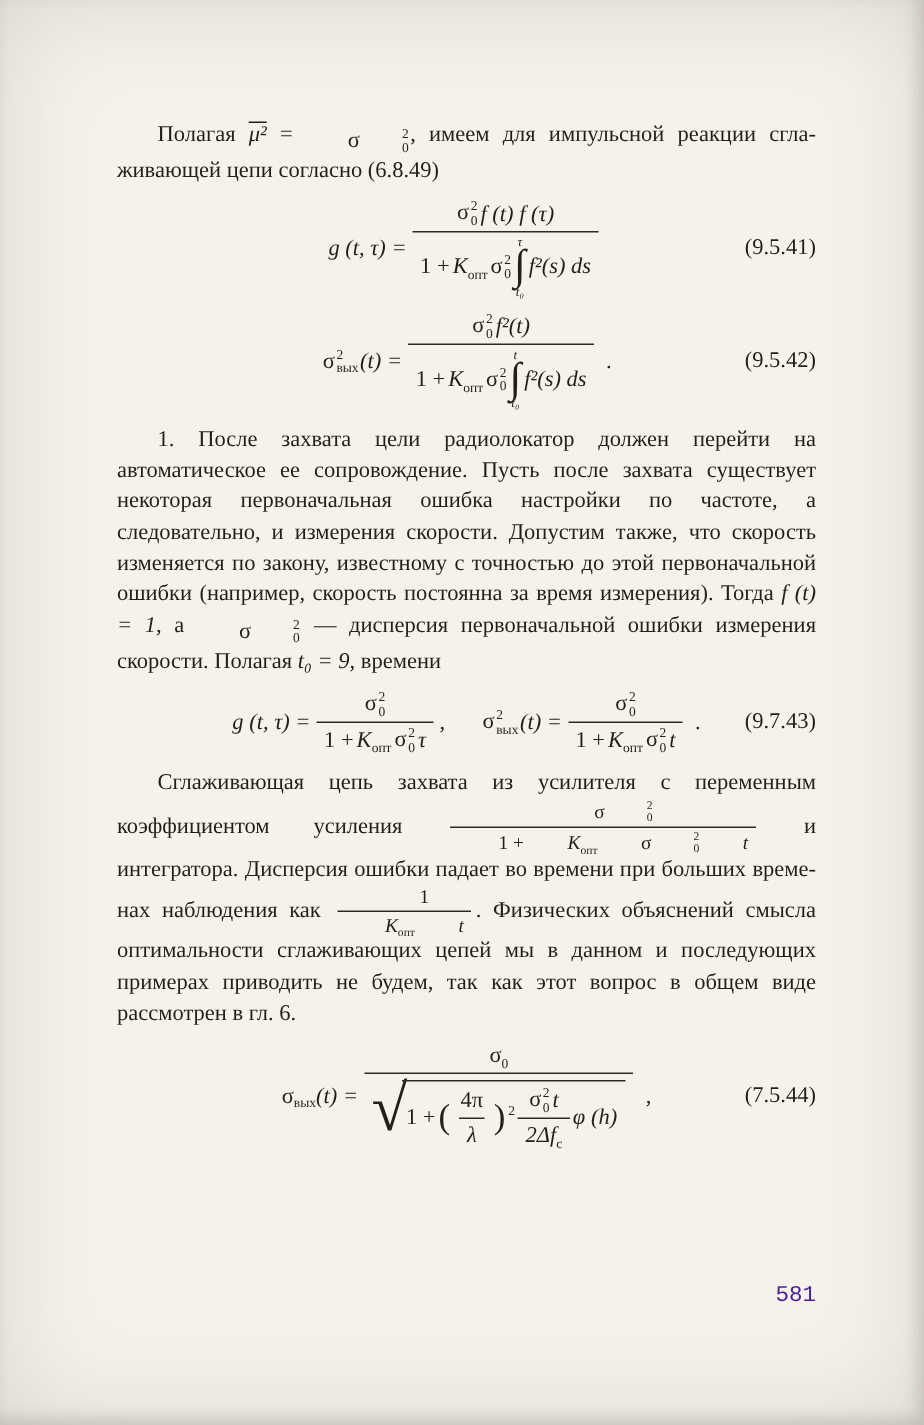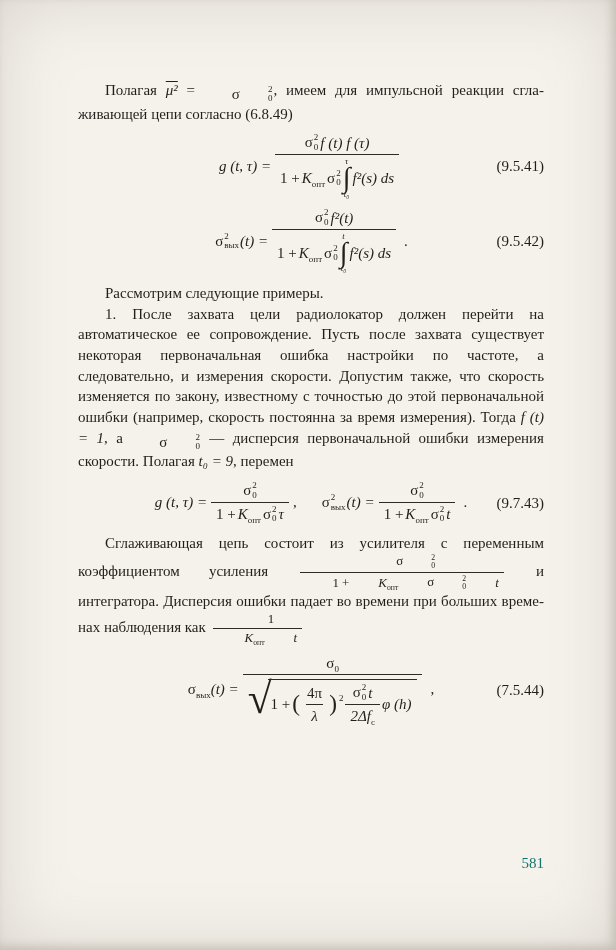--- a/index.html
+++ b/index.html
@@ -35,21 +35,21 @@
   .eqtag{position:absolute;right:0;top:50%;transform:translateY(-50%);font-size:15px;text-align:right;}
   
   .sqrt{display:inline-flex;align-items:flex-start;margin-left:2px;}
   .radsign{font-size:2.9em;line-height:1;margin-right:-4px;}
   .radbody{display:inline-flex;align-items:center;border-top:1.5px solid #2e2a24;padding:3px 5px 0 2px;margin-top:2px;}
   .radbody > *{margin:0 1px;}
   .bigp{font-size:1.55em;line-height:1;}
   .sup{font-size:0.6em;position:relative;top:-0.6em;}
   .comma-gap{margin-right:24px;}
   .period{margin-left:4px;}
-  .pagenum{position:absolute;right:72px;bottom:78px;font-size:15px;color:#0f766e;}
+  .pagenum{position:absolute;right:72px;bottom:78px;font-size:15px;color:#4c1d95;font-family:Liberation Mono, monospace;}
 </style>
 </head>
 <body>
 
 <div class="page">
   <div class="content">
 
     <p class="body indent"><span>Полагая </span><span class="ovl i">μ²</span><span> = </span><span class="msym">
           <span class="ssb">σ</span>
           <span class="stk">
@@ -132,29 +132,28 @@
                 <span class="ilim">t₀</span>
               </span>
               <span class="i">f²(s) ds</span>
             </span>
           </span>
           <span class="period">.</span>
         </span>
       <span class="eqtag">(9.5.42)</span>
     </div>
 
-    <p class="body indent"><span>Рассмотрим следующие примеры.</span></p>
 
     <p class="body indent"><span>1. После захвата цели радиолокатор должен перей­ти на автоматическое ее сопровождение. Пусть после захвата существует некоторая первоначальная ошибка настройки по частоте, а следовательно, и измерения ско­рости. Допустим также, что скорость изменяется по за­кону, известному с точностью до этой первоначальной ошибки (например, скорость постоянна за время изме­рения). Тогда </span><span class="i">f (t) = 1</span><span>, а </span><span class="msym">
           <span class="ssb">σ</span>
           <span class="stk">
             <span>2</span>
             <span>0</span>
           </span>
-        </span><span> — дисперсия первоначальной ошибки измерения скорости. Полагая </span><span class="i">t₀ = 9</span><span>, перемен</span></p>
+        </span><span> — дисперсия первоначальной ошибки измерения скорости. Полагая </span><span class="i">t₀ = 9</span><span>, времени</span></p>
 
     <div class="eqrow">
       <span class="eqbody">
           <span class="i">g (t, τ) = </span>
           <span class="frac">
             <span class="num">
               <span class="msym">
                 <span class="ssb">σ</span>
                 <span class="stk">
                   <span>2</span>
@@ -205,21 +204,21 @@
                 </span>
               </span>
               <span class="i">t</span>
             </span>
           </span>
           <span class="period">.</span>
         </span>
       <span class="eqtag">(9.7.43)</span>
     </div>
 
-    <p class="body indent"><span>Сглаживающая цепь состоит из усилителя с перемен­ным коэффициентом усиления </span><span class="frac ifrac">
+    <p class="body indent"><span>Сглаживающая цепь захвата из усилителя с перемен­ным коэффициентом усиления </span><span class="frac ifrac">
           <span class="num">
             <span class="msym">
               <span class="ssb">σ</span>
               <span class="stk">
                 <span>2</span>
                 <span>0</span>
               </span>
             </span>
           </span>
           <span class="den">
@@ -235,21 +234,21 @@
             <span class="i">t</span>
           </span>
         </span><span> и интегратора. Дисперсия ошибки падает во времени при больших време­нах наблюдения как </span><span class="frac ifrac">
           <span class="num">
             <span>1</span>
           </span>
           <span class="den">
             <span class="i bs"><span>K</span><span class="sb">опт</span></span>
             <span class="i">t</span>
           </span>
-        </span></p>
+        </span><span>. Физических объяснений смыс­ла оптимальности сглаживающих цепей мы в данном и последующих примерах приводить не будем, так как этот вопрос в общем виде рассмотрен в гл. 6.</span></p>
 
 
     <div class="eqrow">
       <span class="eqbody">
           <span class="bs"><span>σ</span><span class="sb">вых</span></span>
           <span class="i"> (t) = </span>
           <span class="frac">
             <span class="num">
               <span class="bs"><span>σ</span><span class="sb">0</span></span>
             </span>

